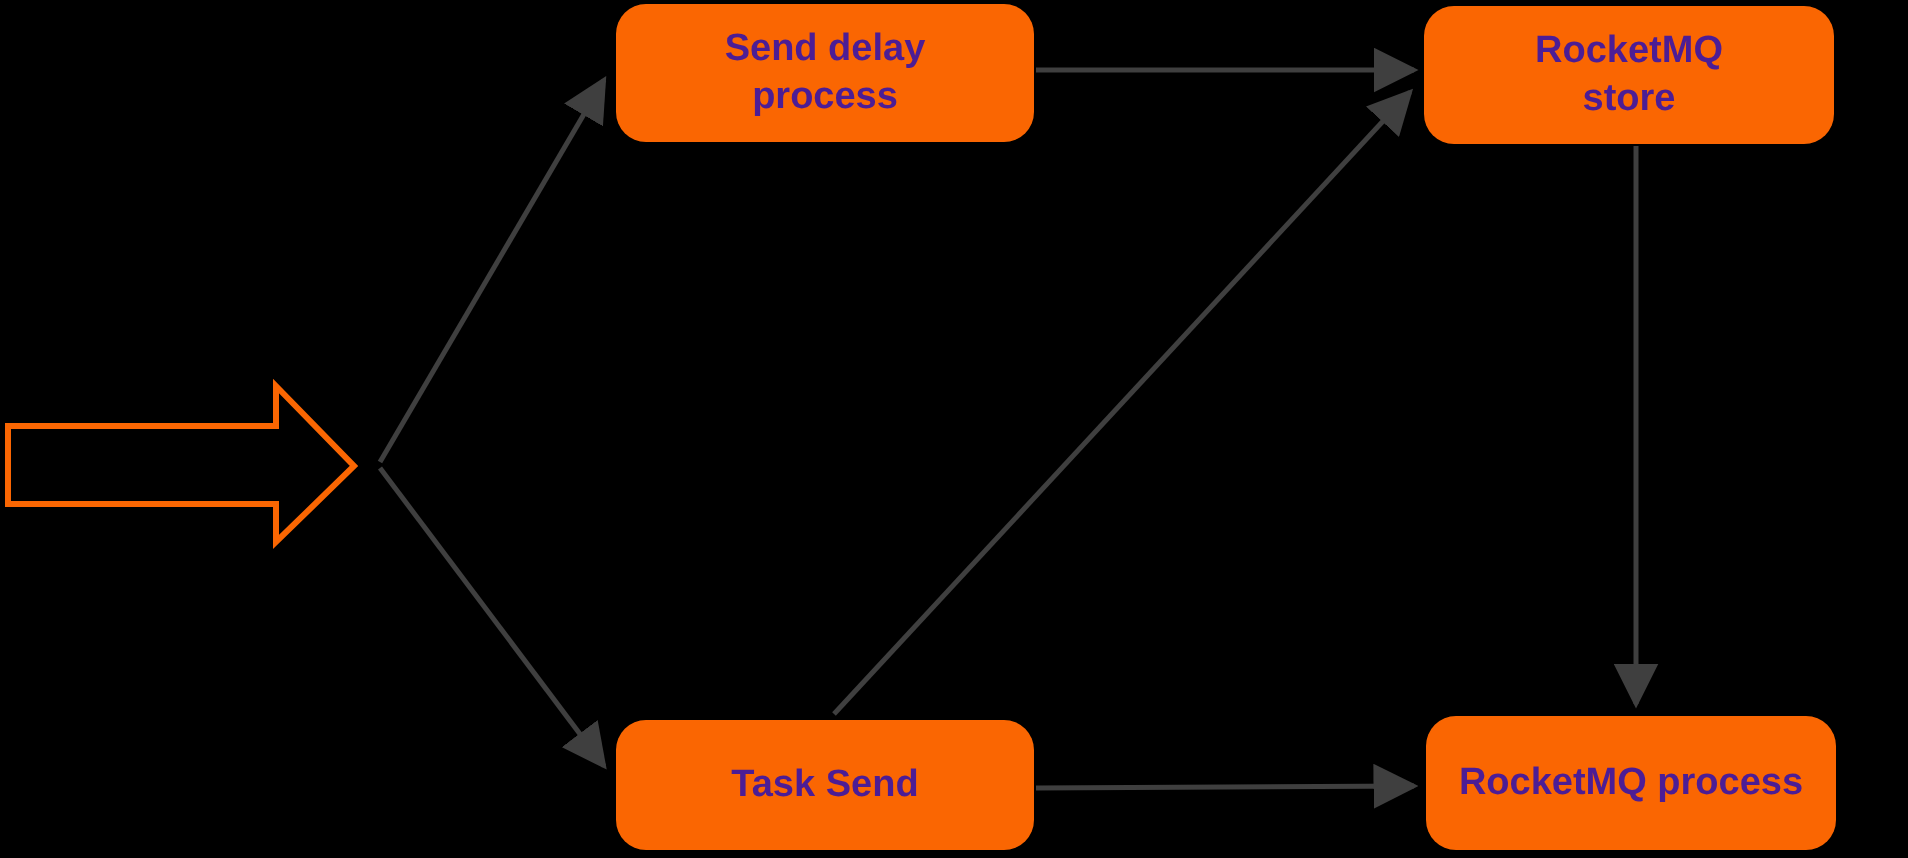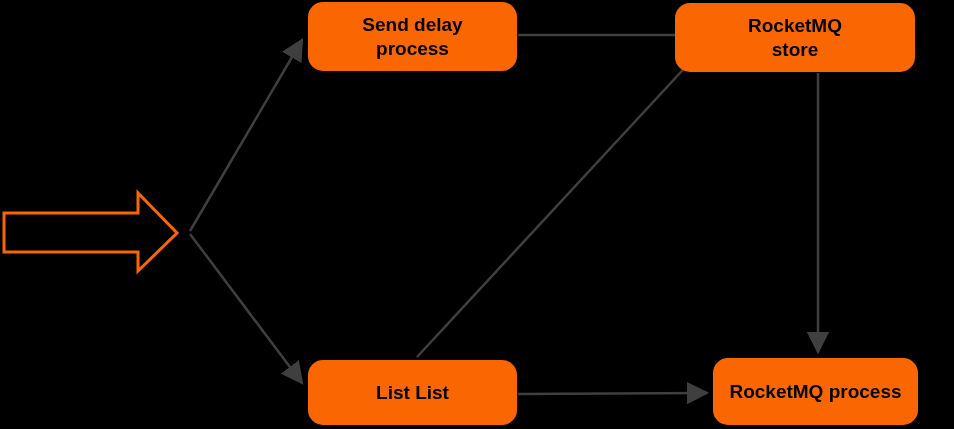--- a/index.html
+++ b/index.html
@@ -21,33 +21,33 @@
     top: 0;
     width: 954px;
     height: 429px;
     z-index: 0;
   }
   .node {
     position: absolute;
     z-index: 1;
     background: #FA6602;
     border-radius: 15px;
-    color: #000000;
+    color: #4c1d95;
     font-weight: 700;
     font-size: 19px;
     line-height: 24px;
     display: flex;
     flex-direction: column;
     align-items: center;
     justify-content: center;
     text-align: center;
   }
   .node-line { display: block; }
   #node-send-delay   { left: 308px; top: 2px;   width: 209px; height: 69px; }
-  #node-rocketmq     { left: 675px; top: 3px;   width: 240px; height: 69px; align-items: center; }
+  #node-rocketmq     { left: 712px; top: 3px;   width: 205px; height: 69px; align-items: center; }
   #node-task-list    { left: 308px; top: 360px; width: 209px; height: 65px; }
   #node-business     { left: 713px; top: 358px; width: 205px; height: 67px; }
 </style>
 </head>
 <body>
 
 <div class="canvas">
 
   <svg class="edges-layer" width="954" height="429" viewBox="0 0 954 429" xmlns="http://www.w3.org/2000/svg">
     <defs>
@@ -70,20 +70,20 @@
     <span class="node-line">Send delay</span>
     <span class="node-line">process</span>
   </div>
 
   <div class="node" id="node-rocketmq">
     <span class="node-line">RocketMQ</span>
     <span class="node-line">store</span>
   </div>
 
   <div class="node" id="node-task-list">
-    <span class="node-line">List List</span>
+    <span class="node-line">Task Send</span>
   </div>
 
   <div class="node" id="node-business">
     <span class="node-line">RocketMQ process</span>
   </div>
 
 </div>
 
 </body></html>

